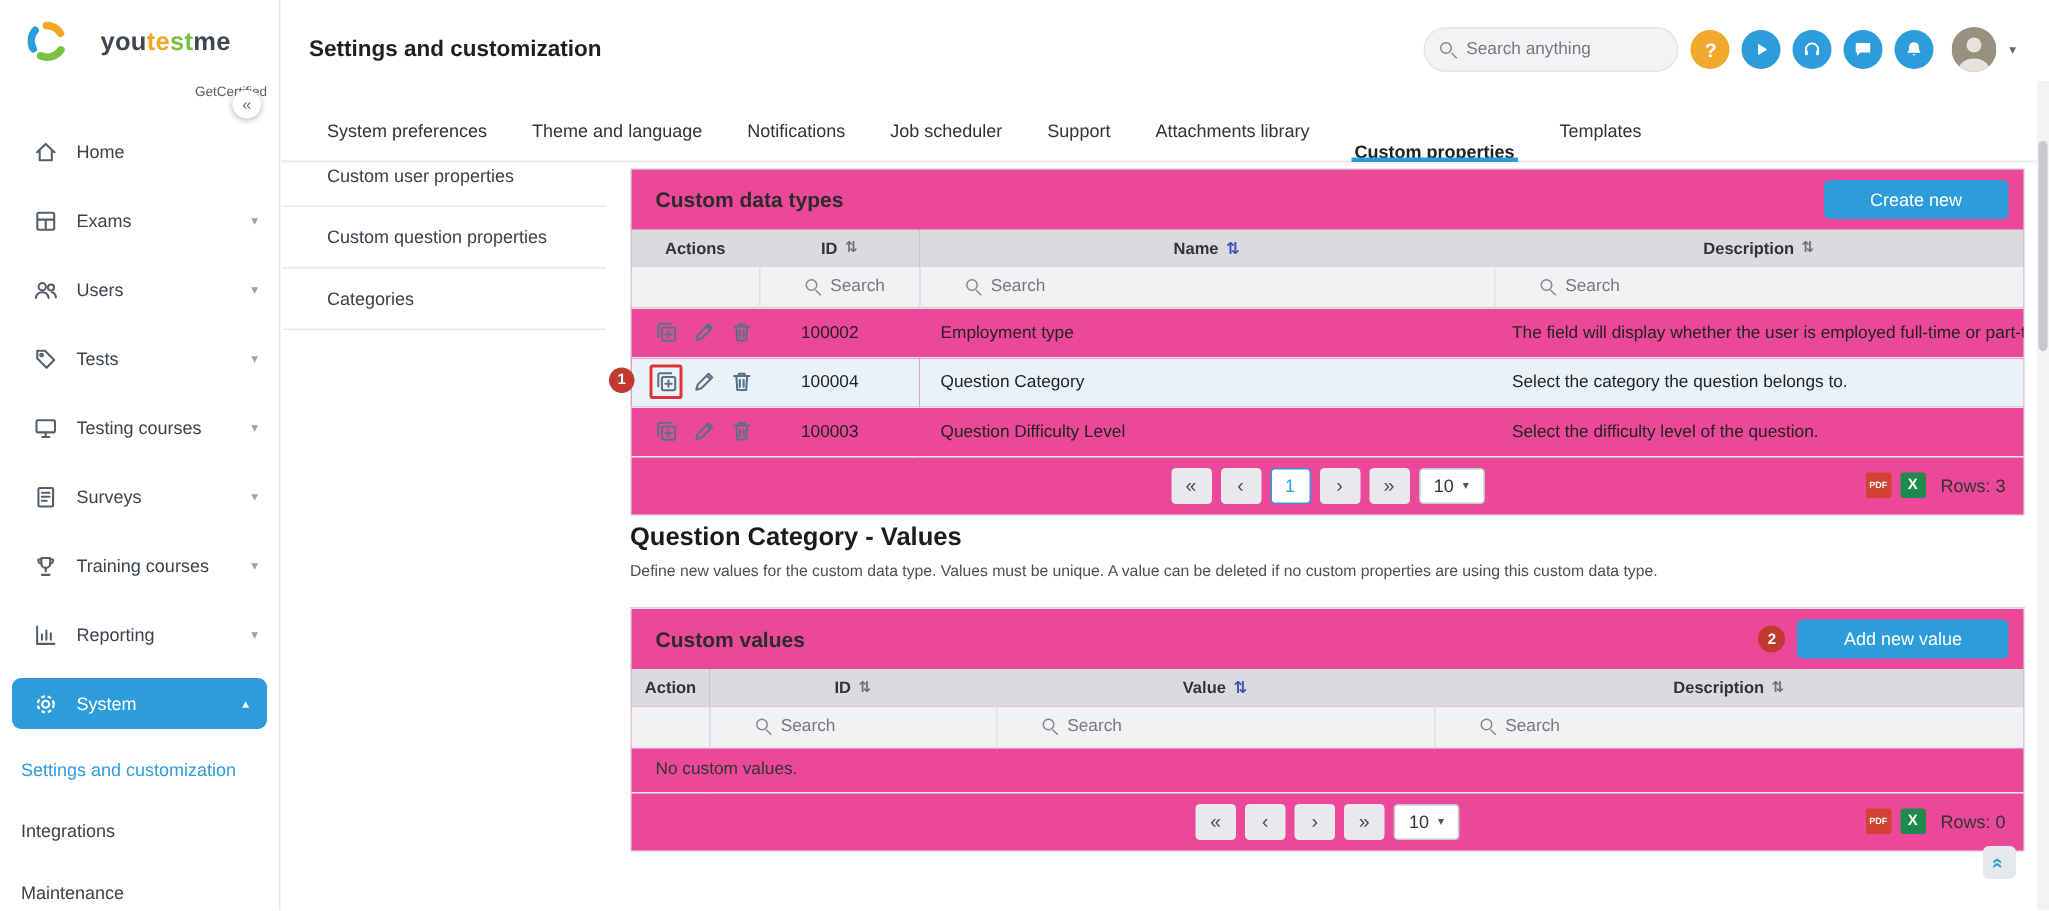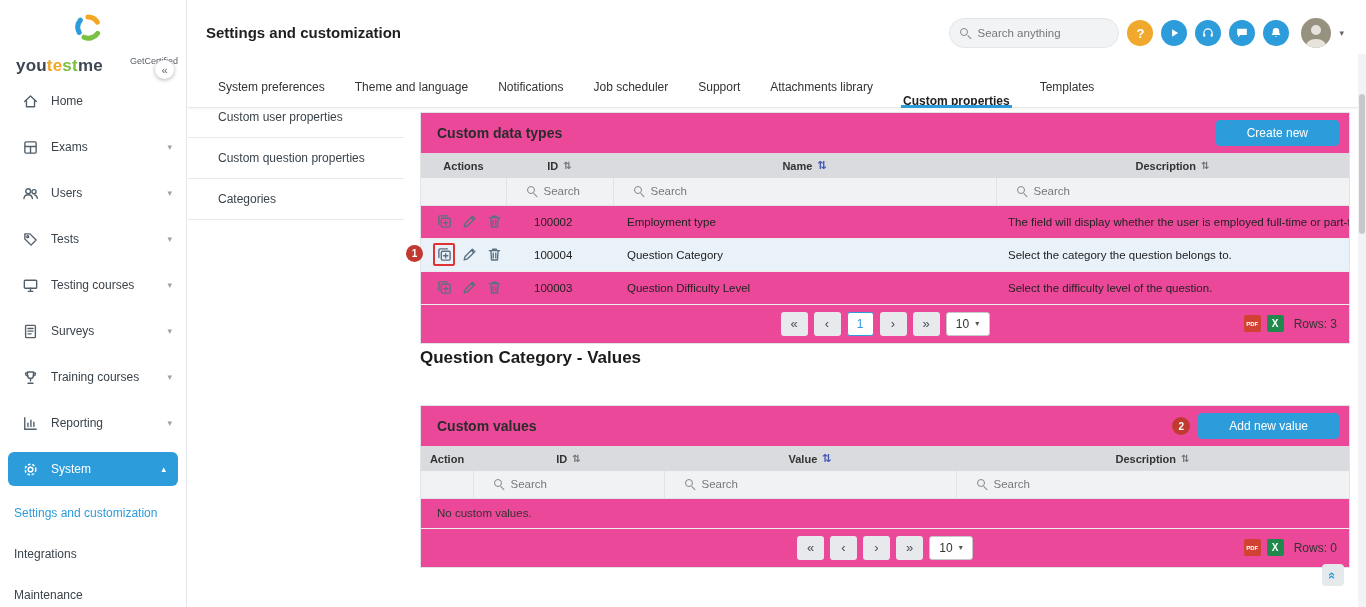--- a/index.html
+++ b/index.html
@@ -2,21 +2,21 @@
 <html><head>
 <meta charset="utf-8">
 <style>
   *{margin:0;padding:0;box-sizing:border-box;}
   html,body{width:1366px;height:607px;overflow:hidden;}
   body{font-family:"Liberation Sans",sans-serif;font-size:12px;color:#333;background:#fff;position:relative;}
   #app{position:absolute;inset:0;width:1366px;height:607px;background:#fff;}
 
   
   .sidebar{position:absolute;left:0;top:0;width:187px;height:607px;background:#fff;border-right:1px solid #e4e7ea;z-index:6;}
-  .logo{position:absolute;left:16px;top:13px;display:flex;align-items:flex-end;gap:8px;flex-direction:column;}
+  .logo{position:absolute;left:16px;top:13px;display:flex;align-items:center;gap:21px;}
   .logo-text{font-size:17px;font-weight:bold;letter-spacing:.2px;line-height:30px;}
   .lp0,.lp3{color:#3e4553;} .lp1{color:#f5a623;} .lp2{color:#7ac143;}
   .logo-tagline{position:absolute;left:0;top:43px;width:162px;text-align:right;font-size:9px;color:#5a5f66;}
   .collapse-btn{position:absolute;right:12px;top:60px;width:19px;height:19px;border-radius:50%;background:#fff;
     box-shadow:0 1px 4px rgba(0,0,0,.3);display:flex;align-items:center;justify-content:center;font-size:11px;color:#666;cursor:pointer;}
   .nav{position:absolute;top:78px;left:0;right:0;}
   .nav-item{height:46px;display:flex;align-items:center;padding:0 14px 0 22px;cursor:pointer;color:#3a434b;}
   .nav-item .nicon{width:17px;height:17px;margin-right:12px;color:#53606c;display:flex;align-items:center;}
   .nav-item .nlabel{font-size:12px;}
   .nav-caret{margin-left:auto;font-size:9px;color:#9aa3ab;}
@@ -55,21 +55,21 @@
   .card2{left:420px;top:405px;}
   .card-header{height:40px;display:flex;align-items:center;padding:0 10px 0 16px;gap:8px;}
   .card-title{font-size:14px;font-weight:bold;color:#2b2b2b;}
   .hspacer{flex:1;}
   .btn-primary{background:#2d9cdb;color:#fff;font-size:12px;padding:6px 31px;border-radius:4px;border:none;cursor:pointer;font-family:inherit;}
   table{width:100%;border-collapse:collapse;table-layout:fixed;}
   thead th{background:#d9dbde;font-size:11px;color:#333;font-weight:bold;height:25px;text-align:center;}
   .th-inner{display:inline-flex;align-items:center;gap:5px;}
   .sort{font-size:10px;color:#6e7276;font-family:"DejaVu Sans",sans-serif;}
   .sort.active{color:#4153b4;font-weight:bold;font-size:11px;}
-  .search-row td{background:#f1f2f3;height:27px;border-right:1px solid #e0e3e6;border-bottom:1px solid #e0e3e6;padding:0 8px 0 20px;}
+  .search-row td{background:#f1f2f3;height:27px;border-right:1px solid #e0e3e6;border-bottom:1px solid #e0e3e6;padding:0 8px 0 30px;}
   .search-row td:last-child{border-right:none;}
   .searchcell{display:flex;align-items:center;}
   .mag{width:11px;height:11px;position:relative;flex:0 0 auto;margin-right:6px;}
   .mag::before{content:"";position:absolute;left:0;top:0;width:6px;height:6px;border:1.4px solid #85888c;border-radius:50%;}
   .mag::after{content:"";position:absolute;left:7.4px;top:7.4px;width:4.5px;height:1.4px;background:#85888c;transform:rotate(45deg);transform-origin:0 0;}
   .tsearch{border:none;outline:none;background:transparent;font-size:11.5px;color:#333;width:100%;min-width:0;font-family:inherit;}
   .tsearch::placeholder,.global-search input::placeholder{color:#75797d;}
   tbody td{height:33px;border-bottom:1px solid #ececec;font-size:11.5px;color:#222;white-space:nowrap;overflow:hidden;}
   tr.hl td{background:#e9f2f9;}
   .actions-cell{padding-left:12px;}
@@ -471,20 +471,21 @@
         <span class="icon-xls">X</span>
         <span class="rows-label">Rows: 3</span>
       </div>
     </div>
   </div>
 
   <div class="step-badge badge1">1</div>
 
   <div class="section-head">
     <div class="section-title">Question Category - Values</div>
+    <div class="section-sub">Define new values for the custom data type. Values must be unique. A value can be deleted if no custom properties are using this custom data type.</div>
   </div>
 
   <div class="card card2">
     <div class="card-header">
       <span class="card-title">Custom values</span>
       <span class="hspacer"></span>
       <span class="step-badge badge2">2</span>
       <button class="btn-primary">Add new value</button>
     </div>
     <table>

